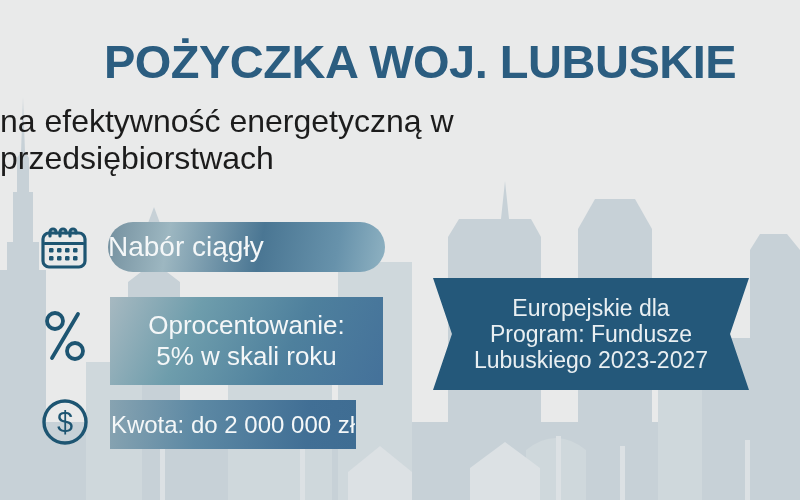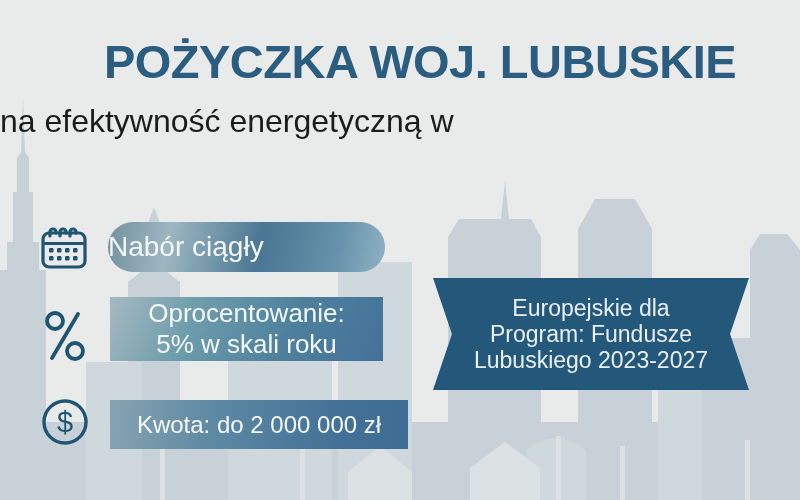--- a/index.html
+++ b/index.html
@@ -54,27 +54,27 @@
   }
   .box {
     position: absolute;
     color: var(--box-text, #f4f7f8);
     display: flex; flex-direction: column;
     align-items: center; justify-content: center;
     text-align: center;
   }
   .box-rate {
     left: 110px; top: 297px;
-    width: 273px; height: 64px;
+    width: 273px; height: 88px;
     background: linear-gradient(115deg, #a7b9c1 0%, #6e9dac 30%, #4e809d 65%, #44719a 100%);
     font-size: 26px; line-height: 31px;
   }
   .box-amount {
     left: 110px; top: 400px;
-    width: 298px; height: 49px;
+    width: 246px; height: 49px;
     background: linear-gradient(95deg, #87a3b1 0%, #5d89a4 35%, #416f95 80%, #3f6d93 100%);
     font-size: 24px;
   }
   .ribbon {
     position: absolute;
     left: 433px; top: 278px;
     width: 316px; height: 112px;
     background: var(--ribbon-bg, #24587a);
     clip-path: polygon(0 0, 100% 0, 94% 50%, 100% 100%, 0 100%, 6% 50%);
     display: flex; flex-direction: column;
@@ -114,20 +114,21 @@
       <rect x="556" y="436" width="5" height="64"></rect>
       <rect x="620" y="446" width="5" height="54"></rect>
       <rect x="745" y="440" width="5" height="60"></rect>
     </g>
   </svg>
 
   <h1 class="title">POŻYCZKA WOJ. LUBUSKIE</h1>
 
   <div class="subtitle">
     <span>na efektywność energetyczną w</span>
+    <span>przedsiębiorstwach</span>
   </div>
 
   <div class="icon icon-calendar">
     <svg viewBox="0 0 48 46" width="48" height="46">
       <g stroke="#1d5572" fill="none" stroke-width="3.2" stroke-linecap="round">
         <rect x="3" y="9" width="42" height="34" rx="6"></rect>
         <line x1="5" y1="19.5" x2="43" y2="19.5"></line>
         <path d="M10 12 v-4 a3 3 0 0 1 6 0 v1"></path>
         <path d="M20 12 v-4 a3 3 0 0 1 6 0 v1"></path>
         <path d="M30 12 v-4 a3 3 0 0 1 6 0 v1"></path>

